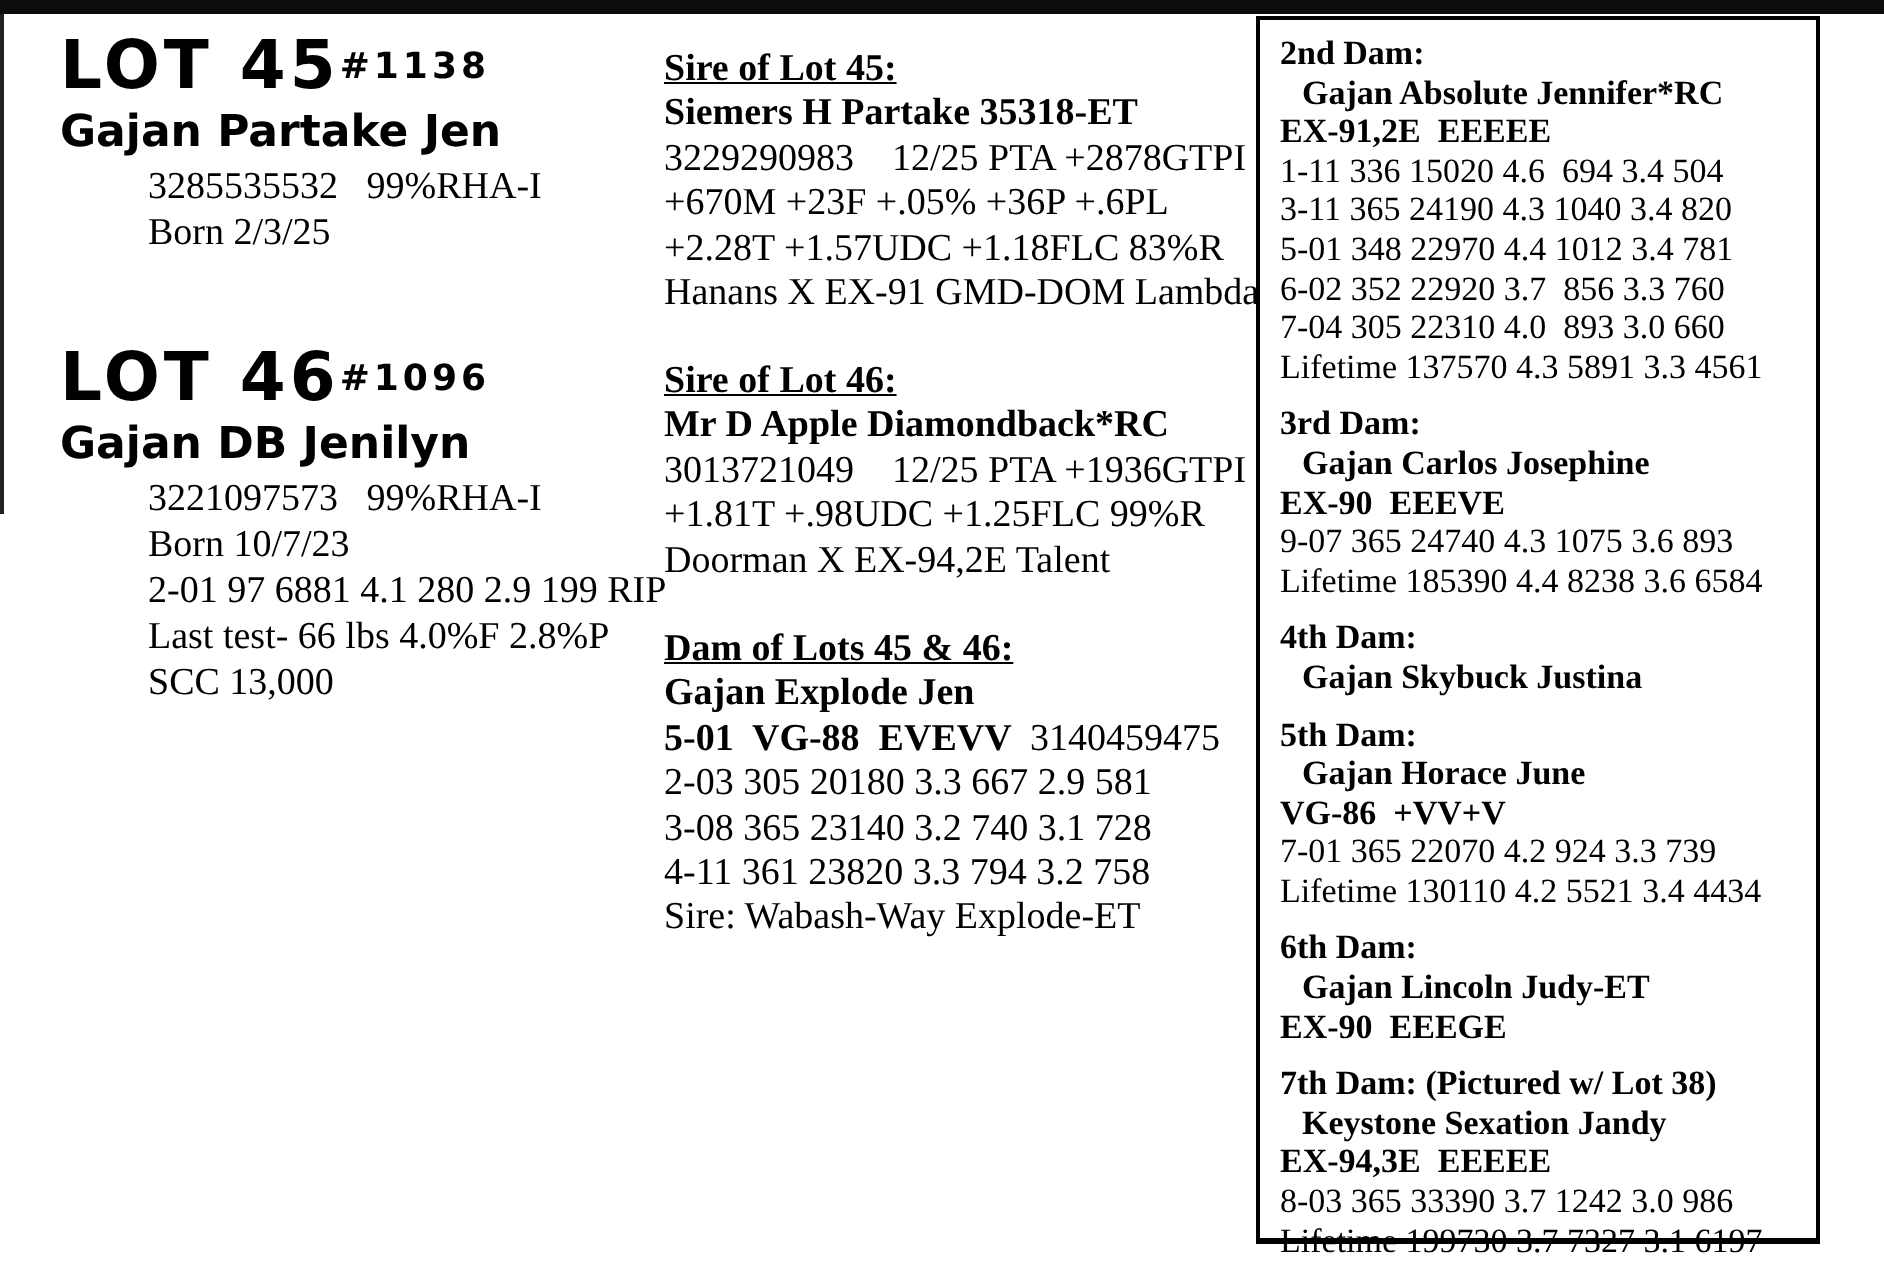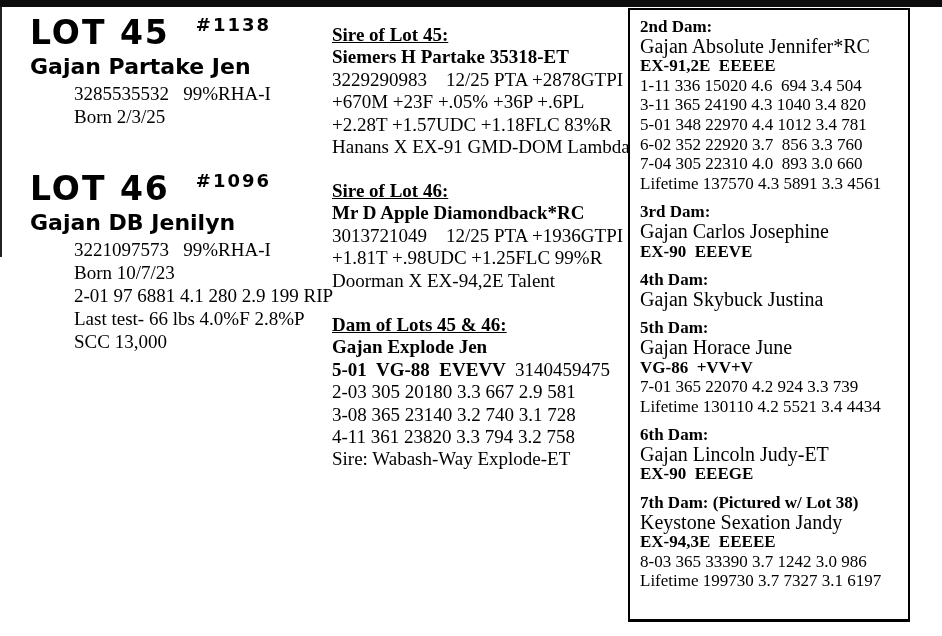--- a/index.html
+++ b/index.html
@@ -8,21 +8,21 @@
     font-family:"Liberation Serif", serif;color:#000;overflow:hidden;
   }
   .scan-bar-top{position:absolute;left:0;top:0;width:942px;height:7px;background:#0d0d0d;}
   .scan-bar-left{position:absolute;left:0;top:7px;width:2px;height:250px;background:#222;}
 
   
   .left-col{position:absolute;left:30px;top:12px;width:300px;}
   .lot-section{position:absolute;left:0;width:300px;}
   .lot-45{top:2px;}
   .lot-46{top:158px;}
-  .lot-head{display:flex;align-items:flex-start;gap:26px;}
+  .lot-head{display:flex;align-items:center;}
   .lot-title{
     font-family:"DejaVu Sans", sans-serif;font-weight:bold;font-size:33px;
     letter-spacing:2px;line-height:38px;transform:scaleY(1.02);
   }
   .lot-number{
     font-family:"DejaVu Sans", sans-serif;font-weight:bold;font-size:18px;
     letter-spacing:2px;
   }
   .animal-name{
     font-family:"DejaVu Sans", sans-serif;font-weight:bold;font-size:22px;
@@ -48,21 +48,21 @@
   .mixed-line .b{font-weight:bold;margin-top:36px;}
 
   
   .dam-box{
     position:absolute;left:628px;top:8px;width:282px;height:614px;
     border:2px solid #000;border-bottom-width:3px;box-sizing:border-box;
     padding:7px 8px 0 10px;
   }
   .dam-section{margin-bottom:9px;}
   .dam-heading{font-size:17px;line-height:19.6px;font-weight:bold;white-space:pre;}
-  .dam-name{font-size:20px;line-height:19.6px;font-weight:normal;white-space:pre;}
+  .dam-name{font-size:17px;line-height:19.6px;font-weight:bold;white-space:pre;margin-left:11px;}
   .dam-score{font-size:17px;line-height:19.6px;font-weight:bold;white-space:pre;}
   .rec{font-size:17px;line-height:19.6px;white-space:pre;}
 </style>
 </head>
 <body>
 
 <div class="scan-bar-top"></div>
 <div class="scan-bar-left"></div>
 
 <div class="left-col">
@@ -146,20 +146,24 @@
         <div class="rec">6-02 352 22920 3.7  856 3.3 760</div>
         <div class="rec">7-04 305 22310 4.0  893 3.0 660</div>
         <div class="rec">Lifetime 137570 4.3 5891 3.3 4561</div>
       </div>
   </section>
 
   <section class="dam-section">
     <div class="dam-heading">3rd Dam:</div>
     <div class="dam-name">Gajan Carlos Josephine</div>
     <div class="dam-score">EX-90  EEEVE</div>
+    <div>
+        <div class="rec">9-07 365 24740 4.3 1075 3.6 893</div>
+        <div class="rec">Lifetime 185390 4.4 8238 3.6 6584</div>
+      </div>
   </section>
 
   <section class="dam-section">
     <div class="dam-heading">4th Dam:</div>
     <div class="dam-name">Gajan Skybuck Justina</div>
     <div></div>
   </section>
 
   <section class="dam-section">
     <div class="dam-heading">5th Dam:</div>

